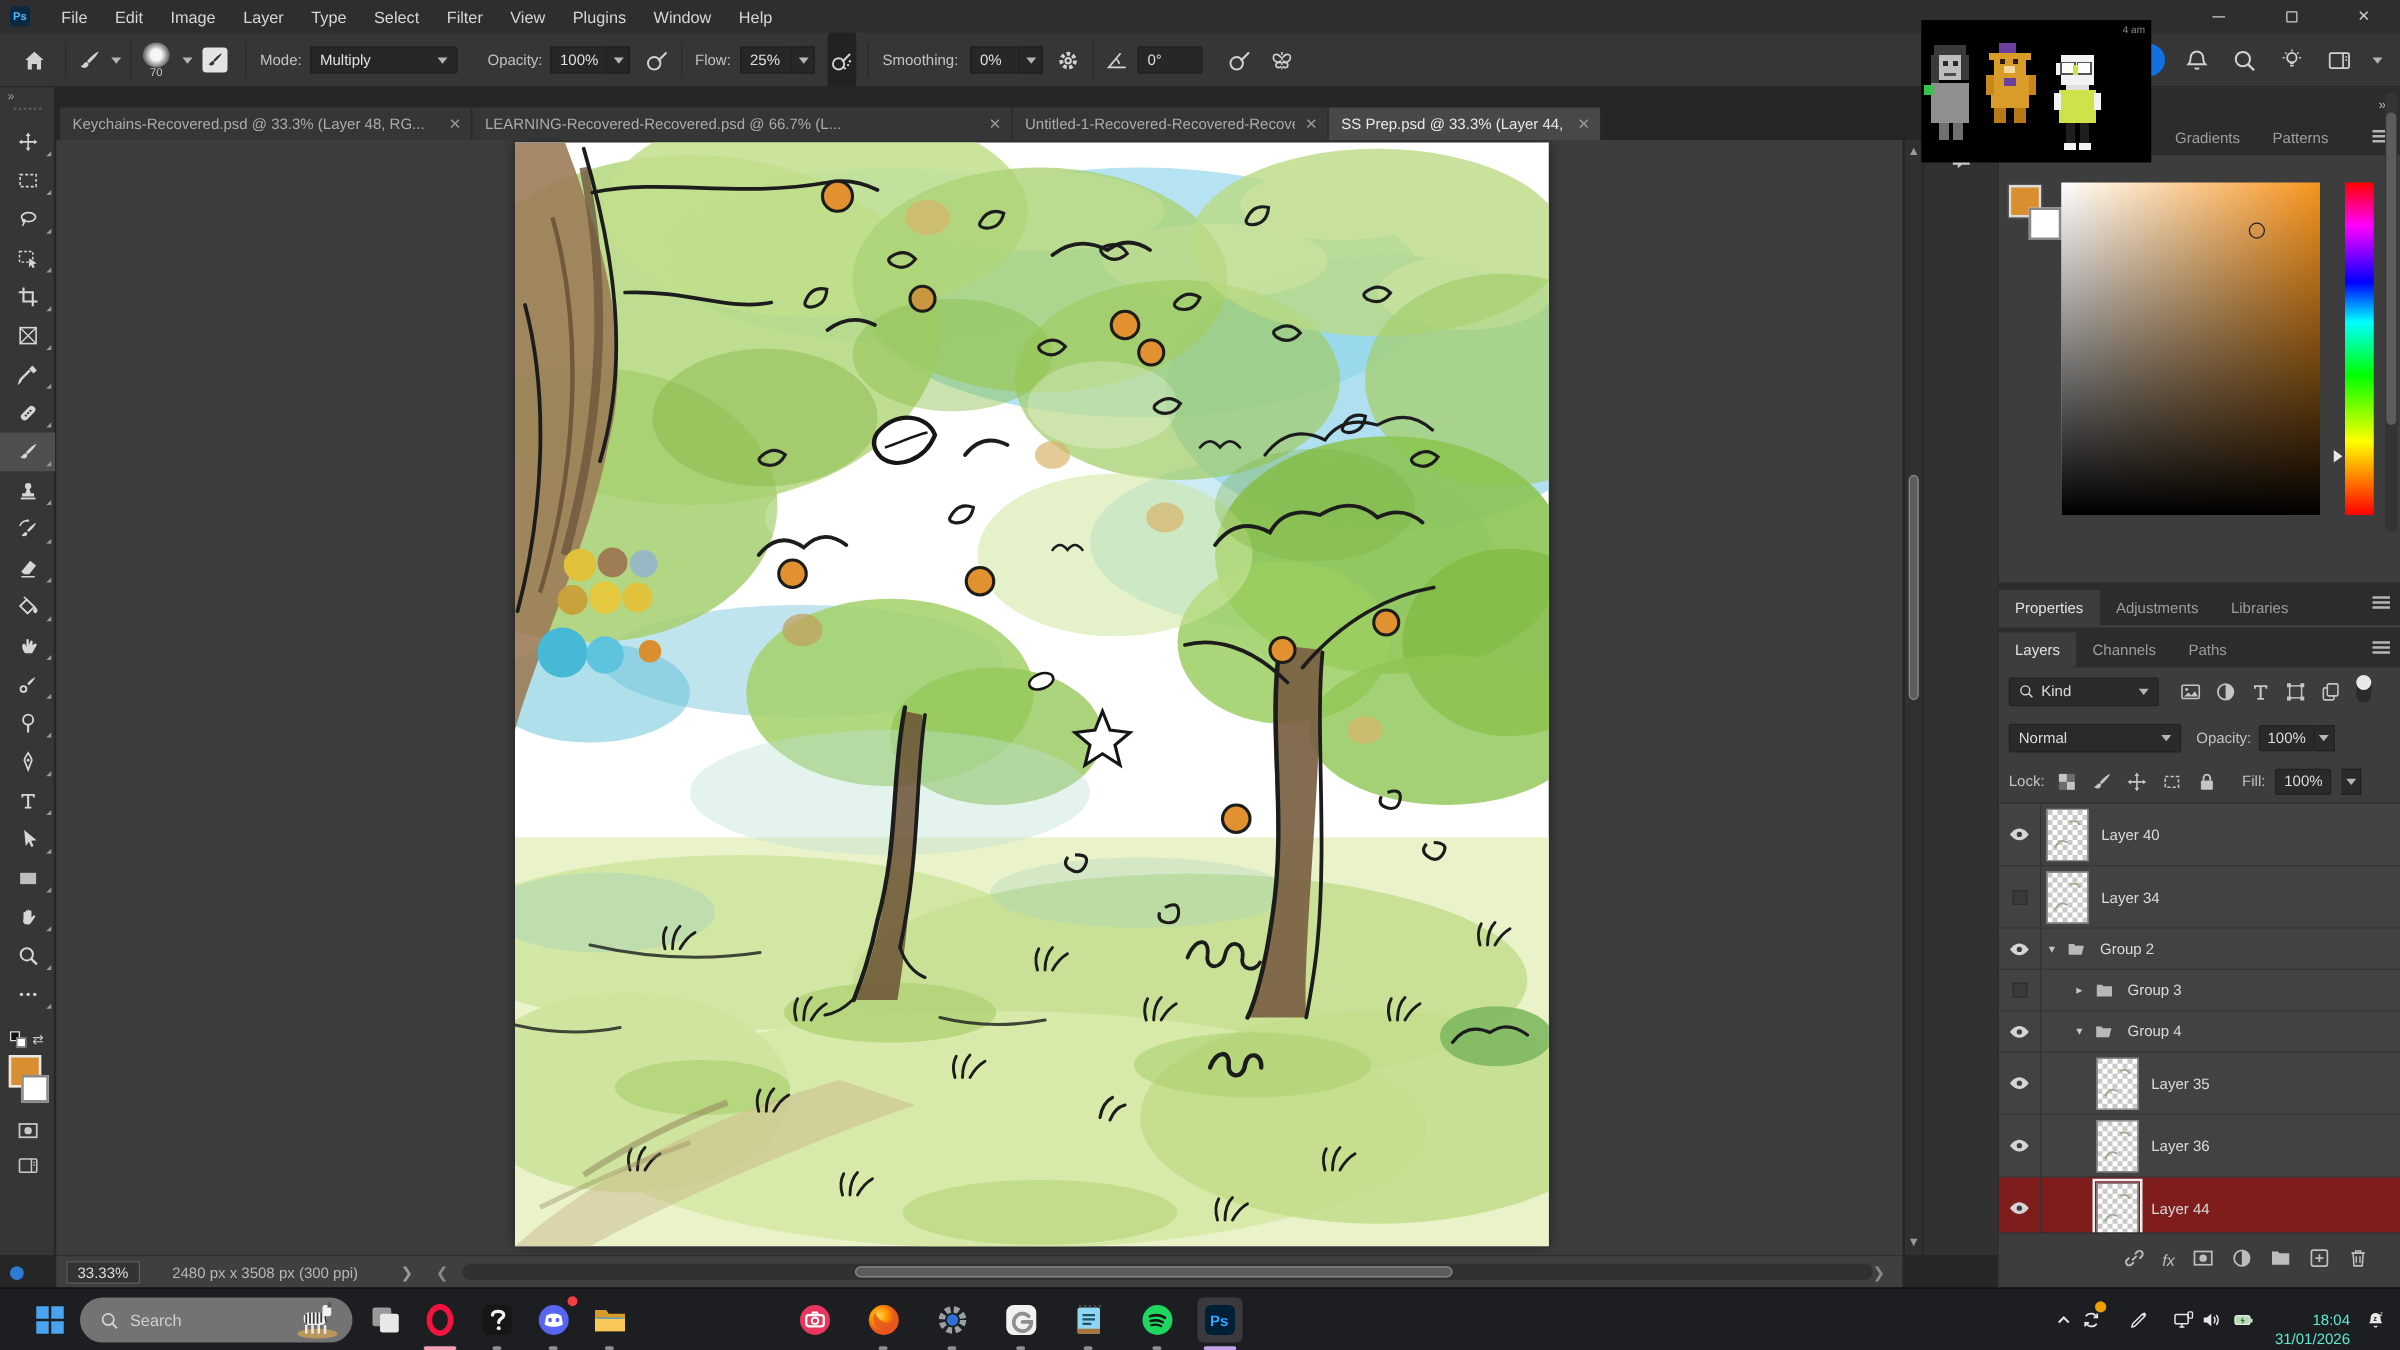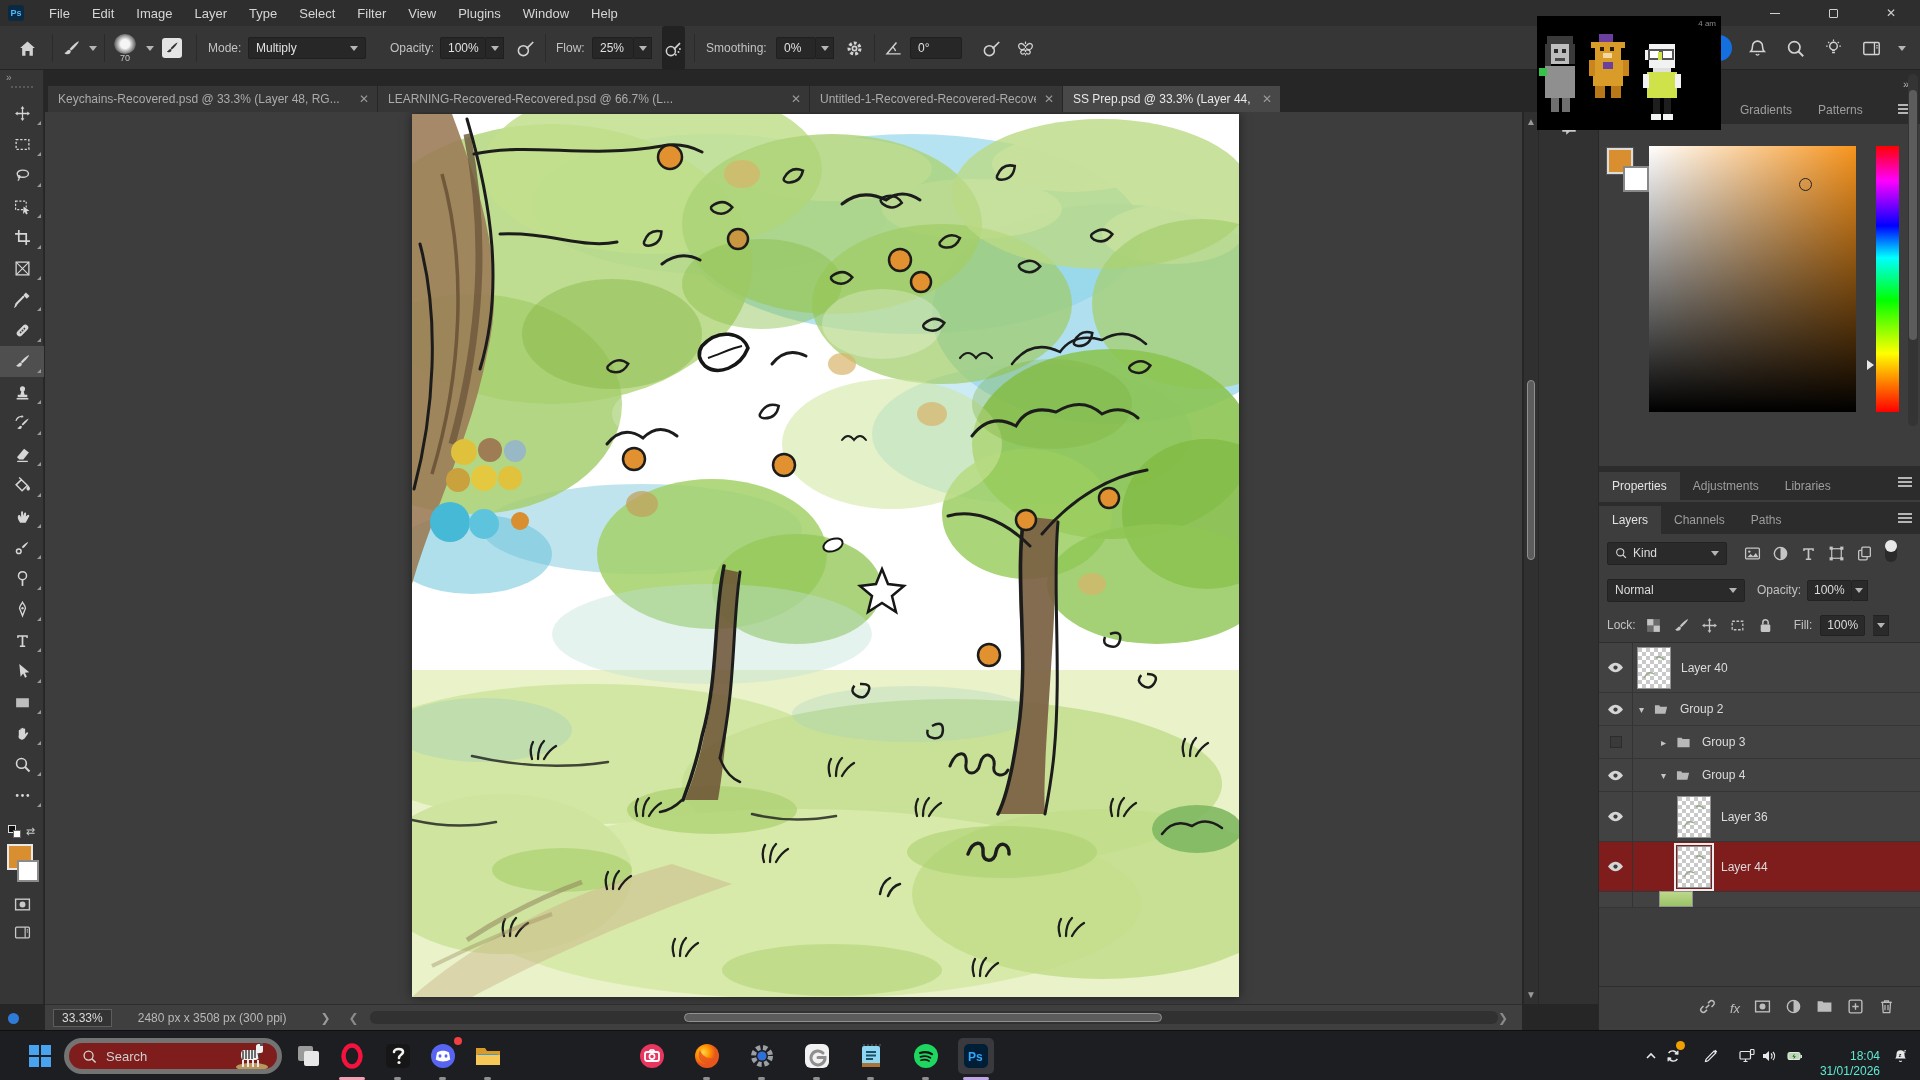--- a/index.html
+++ b/index.html
@@ -152,21 +152,21 @@
   #pip-corner { position:absolute; right:5px; top:3px; color:#8a8a8a; font-size:8px; }
 
   
   #taskbar { left:0; top:1030px; width:1920px; height:50px; background:#1d1e21; border-top:1px solid #101012; z-index:60; }
   .tb-item { position:absolute; top:7px; width:36px; height:36px; display:flex; align-items:center; justify-content:center; }
   .tb-item svg { width:28px; height:28px; }
   .tb-item.boxed { background:#3a3a3e; border-radius:5px; }
   .indicator { position:absolute; top:46px; height:3px; border-radius:2px; background:#8f8f8f; width:7px; }
   .indicator.pink { background:#f2a0b4; width:26px; }
   .indicator.purple { background:#c2a4e8; width:26px; }
-  #search-pill { position:absolute; left:64px; top:7px; width:218px; height:36px; background:#7f1d1d; border:5px solid #737373;
+  #search-pill { position:absolute; left:64px; top:7px; width:218px; height:36px; background:#737373; border:3px solid #737373;
     border-radius:18px; display:flex; align-items:center; color:#cfcfcf; font-size:13px; overflow:hidden; }
   #search-pill svg.mag { width:15px; height:15px; margin:0 9px 0 13px; color:#d5d5d5; }
   #search-zebra { margin-left:auto; margin-right:4px; }
   #tray { position:absolute; right:0; top:0; height:50px; display:flex; align-items:center; color:#e8e8e8; }
   .tray-icon { width:22px; display:flex; justify-content:center; color:#e8e8e8; }
   .tray-icon svg { width:16px; height:16px; }
   #clock { text-align:right; font-size:12px; line-height:15px; color:#5eead4; margin:16px 10px 0 14px; }
   .badge { position:absolute; right:-3px; top:-3px; width:12px; height:12px; background:#f23f42; border-radius:50%; border:2px solid #1d1e21; }
 </style>
 </head>
@@ -1083,20 +1083,32 @@
             </svg>
           </div>
           <span style="width: 4px;"></span>
           <span class="thumb">
             <svg width="32" height="40" style="position:absolute;left:0;top:0">
               <path d="M6 30q4-8 10-4M18 10q5-3 8 2" stroke="#9aa98a" stroke-width="1.5" fill="none"></path>
             </svg>
           </span>
           <span class="layer-name">Layer 40</span>
         </div>
+        <div class="layer-row" style="height: 50px;">
+          <div class="eye-cell">
+            <span class="eye-off"></span>
+          </div>
+          <span style="width: 4px;"></span>
+          <span class="thumb">
+            <svg width="32" height="40" style="position:absolute;left:0;top:0">
+              <path d="M6 30q4-8 10-4M18 10q5-3 8 2" stroke="#9aa98a" stroke-width="1.5" fill="none"></path>
+            </svg>
+          </span>
+          <span class="layer-name">Layer 34</span>
+        </div>
         <div class="layer-row" style="height: 33px;">
           <div class="eye-cell">
             <svg viewBox="0 0 16 12">
               <use href="#sym-eye"></use>
             </svg>
           </div>
           <span style="width: 6px;"></span>
           <span class="grp-chev">▾</span>
           <span class="grp-folder">
             <svg viewBox="0 0 16 16">
@@ -1125,20 +1137,34 @@
             </svg>
           </div>
           <span style="width: 28px;"></span>
           <span class="grp-chev">▾</span>
           <span class="grp-folder">
             <svg viewBox="0 0 16 16">
               <use href="#sym-folderopen"></use>
             </svg>
           </span>
           <span class="layer-name">Group 4</span>
+        </div>
+        <div class="layer-row" style="height: 50px;">
+          <div class="eye-cell">
+            <svg viewBox="0 0 16 12">
+              <use href="#sym-eye"></use>
+            </svg>
+          </div>
+          <span style="width: 44px;"></span>
+          <span class="thumb">
+            <svg width="32" height="40" style="position:absolute;left:0;top:0">
+              <path d="M6 30q4-8 10-4M18 10q5-3 8 2" stroke="#9aa98a" stroke-width="1.5" fill="none"></path>
+            </svg>
+          </span>
+          <span class="layer-name">Layer 35</span>
         </div>
         <div class="layer-row" style="height: 50px;">
           <div class="eye-cell">
             <svg viewBox="0 0 16 12">
               <use href="#sym-eye"></use>
             </svg>
           </div>
           <span style="width: 44px;"></span>
           <span class="thumb">
             <svg width="32" height="40" style="position:absolute;left:0;top:0">

